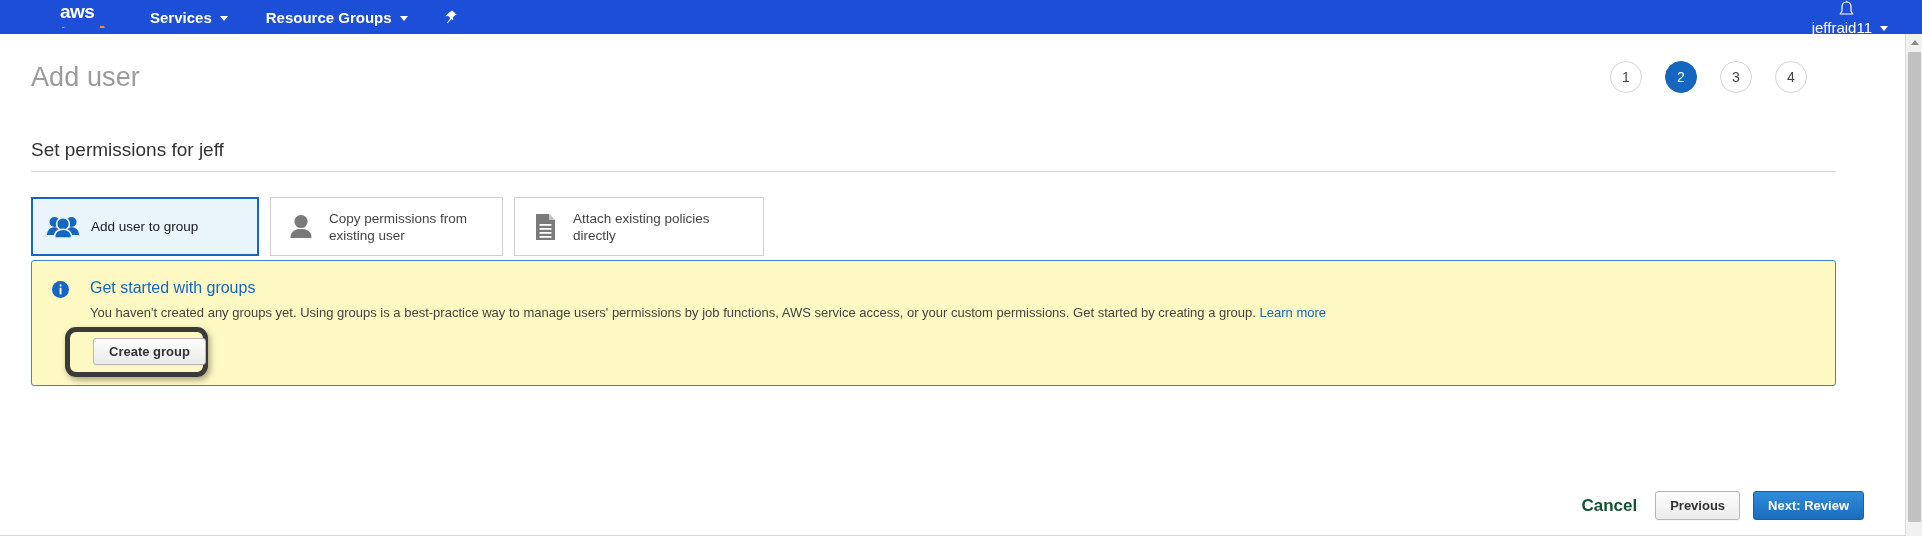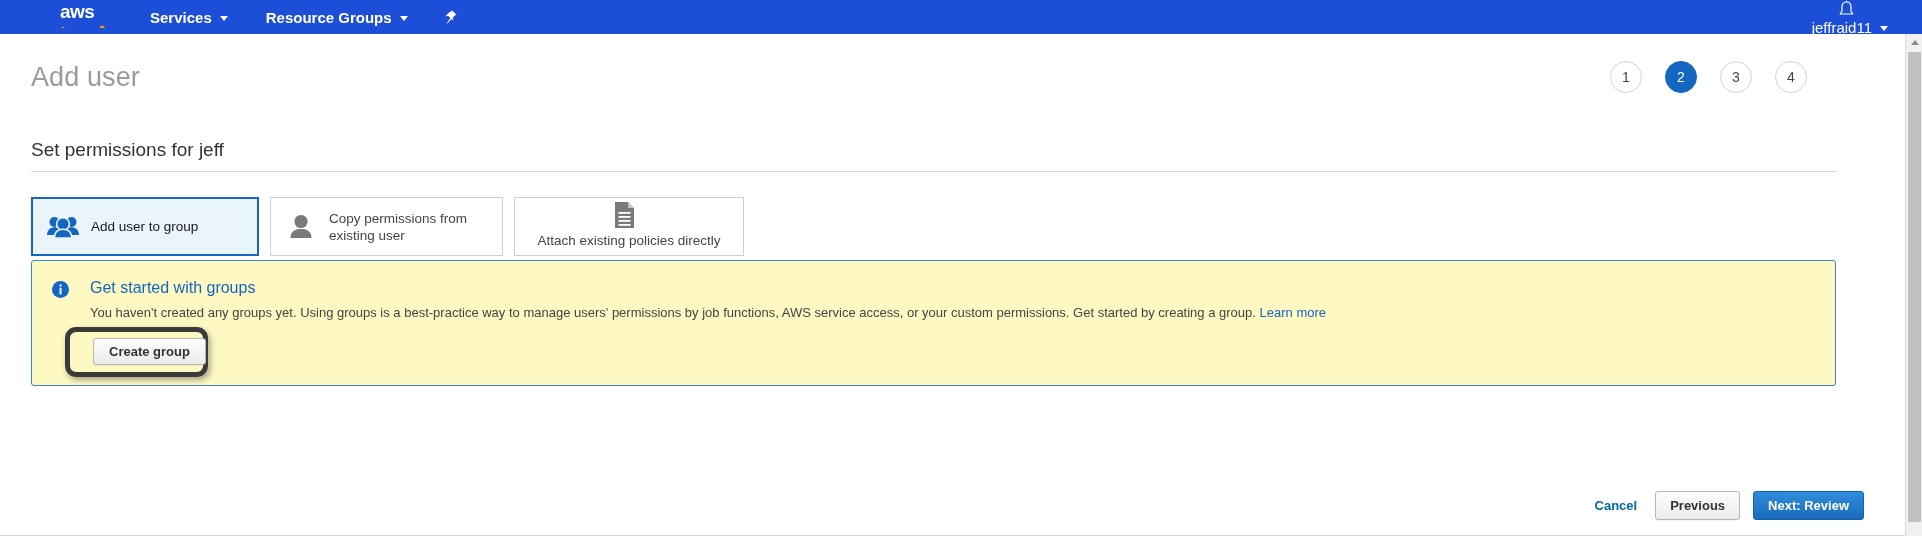--- a/index.html
+++ b/index.html
@@ -169,21 +169,21 @@
   }
   .card .card-ico {
     width: 34px; height: 34px;
     flex: 0 0 34px;
     margin-right: 11px;
     display: flex; align-items: center; justify-content: center;
   }
   .card .card-label { line-height: 17px; }
   .card-1 { width: 228px; }
   .card-2 { width: 233px; }
-  .card-3 { width: 230px; flex-direction: column; }
+  .card-3 { width: 250px; }
 
   
   .alert {
     margin-top: 4px;
     margin-right: 57px;
     border: 1px solid #3c87c9;
     border-radius: 3px;
     background: #fef9c3;
     padding: 18px 20px 20px 20px;
     position: relative;
@@ -256,23 +256,23 @@
   
   .footer {
     position: absolute;
     right: 57px;
     bottom: 15px;
     display: flex;
     align-items: center;
     gap: 13px;
   }
   .cancel-link {
-    font-size: 13px;
+    font-size: 17px;
     font-weight: bold;
-    color: #0369a1;
+    color: #14532d;
     cursor: pointer;
     text-decoration: none;
     margin-right: 5px;
   }
   .btn-prev { min-width: 83px; height: 29px; }
   .btn-next { min-width: 108px; height: 29px; }
 
   
   .scrollbar {
     position: absolute;

